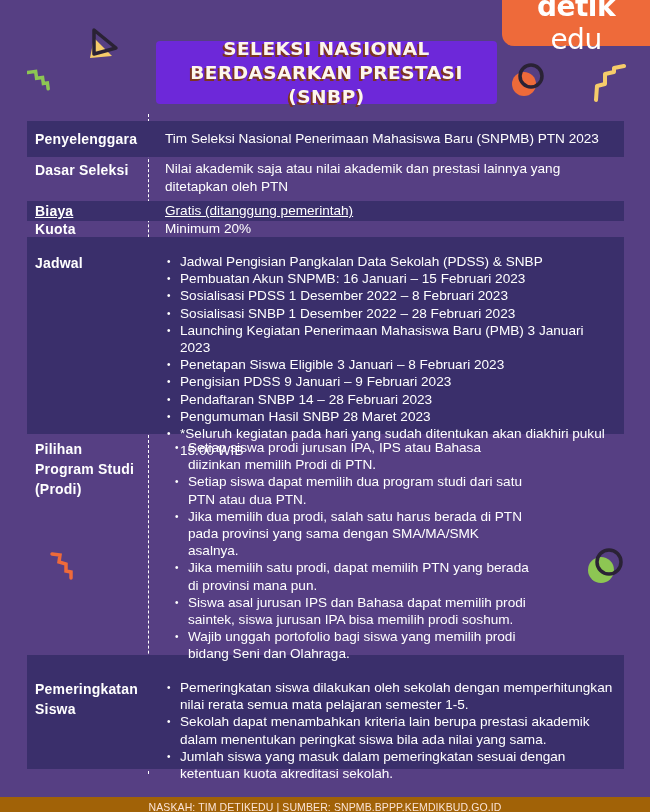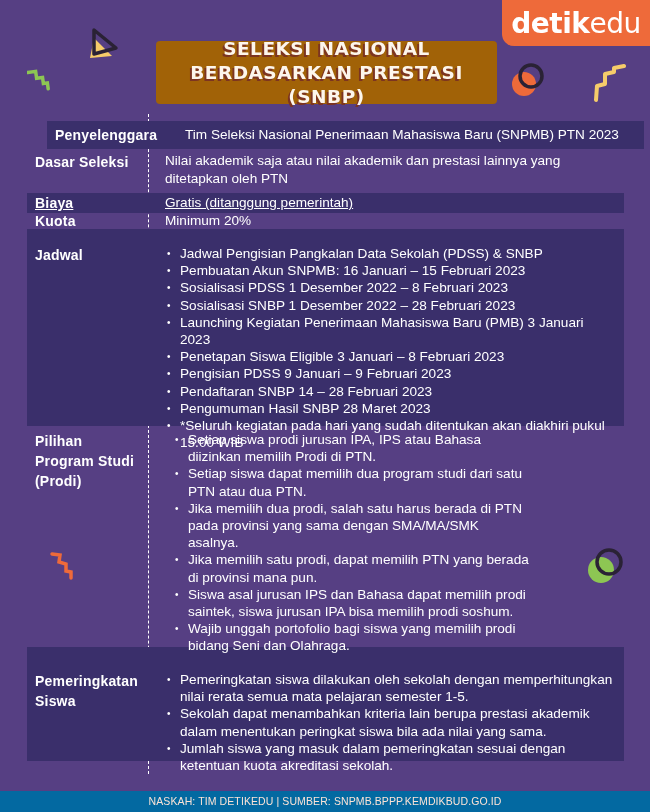--- a/index.html
+++ b/index.html
@@ -12,28 +12,29 @@
   }
   .logo {
     position: absolute; right: 0; top: 0;
     width: 148px; height: 46px;
     background: #ee6a3a;
     border-bottom-left-radius: 12px;
     display: flex; align-items: center; justify-content: center;
     font-family: "DejaVu Sans", sans-serif;
     font-size: 28px; letter-spacing: -0.5px;
     color: #fff;
+    flex-direction: column;
   }
   .logo .bold { font-weight: bold; }
   .logo .light { font-weight: normal; }
 
   .title-box {
     position: absolute; left: 156px; top: 41px;
     width: 341px; height: 63px;
-    background: #a16207;
+    background: #6d28d9;
     border-radius: 4px;
     display: flex; flex-direction: column; align-items: center; justify-content: center;
     text-align: center;
     font-family: "DejaVu Sans", sans-serif;
     font-weight: bold;
     font-size: 18.5px;
     line-height: 24px;
     letter-spacing: 0.5px;
     color: #fdf6ec;
     text-shadow: -2px 2px 0 #7c3421;
@@ -62,21 +63,21 @@
     line-height: 20px;
     letter-spacing: 0.2px;
     padding-top: 0px;
   }
   .row .value {
     flex: 1;
     padding-left: 17px;
     padding-right: 8px;
   }
   .row .value .plain { display: block; line-height: 17.5px; }
-  .row.r-penyelenggara { height: 28px; align-items: center; margin-left: 20px; }
+  .row.r-penyelenggara { height: 36px; align-items: center; }
   .row.r-penyelenggara .label, .row.r-penyelenggara .value { padding-top: 0; }
   .row.r-dasar { height: 44px; padding-top: 3px; }
   .row.r-biaya { height: 20px; align-items: center; margin-top: 0; text-decoration: underline; }
   .row.r-kuota { height: 16px; align-items: center; }
   .row.r-jadwal { height: 197px; padding-top: 16px; }
   .row.r-pilihan { height: 221px; padding-top: 5px; gap: 8px; }
   .row.r-pemeringkatan { height: 114px; padding-top: 24px; }
 
   ul.bullets { list-style: none; }
   ul.bullets li {
@@ -94,22 +95,22 @@
   .pilihan-text li { max-width: 360px; }
 
   .divider {
     position: absolute; left: 148px; top: 114px;
     height: 660px; width: 0;
     border-left: 1.5px dashed #ffffff;
   }
 
   .footer {
     position: absolute; left: 0; bottom: 0;
-    width: 650px; height: 21px;
-    background: #0369a1;
+    width: 650px; height: 15px;
+    background: #a16207;
     color: #fbe3d6;
     font-size: 10.5px;
     line-height: 21px;
     text-align: center;
     letter-spacing: 0.1px;
   }
 </style>
 </head>
 <body>
 

